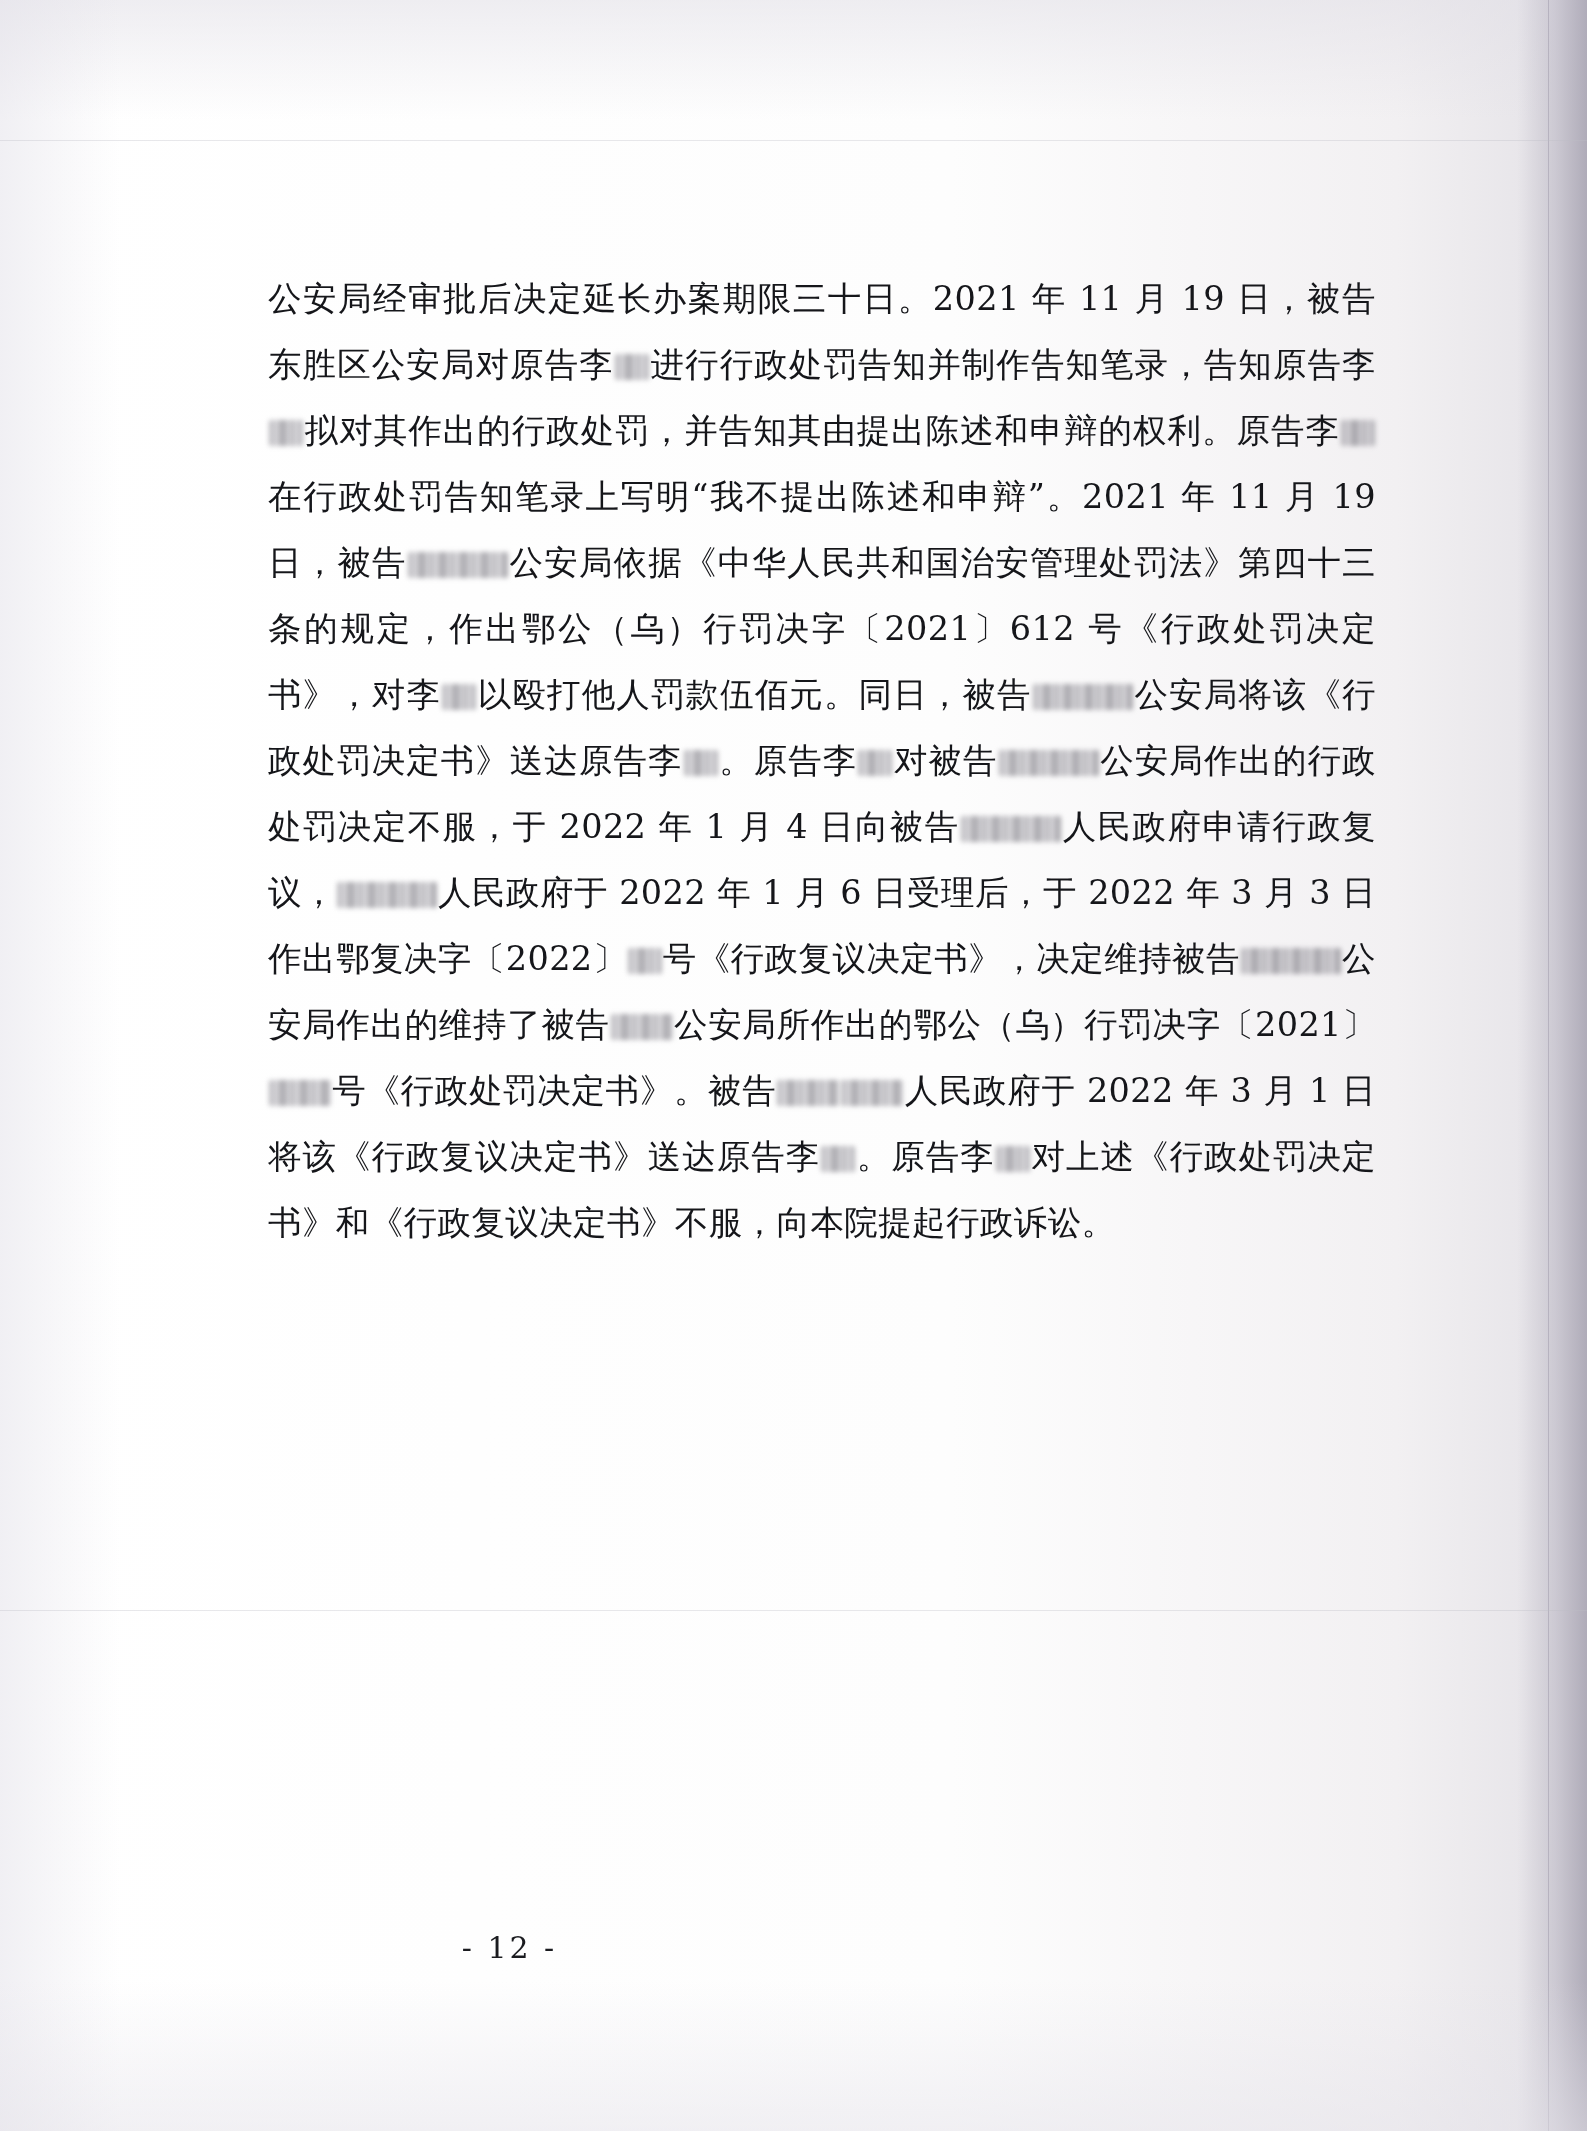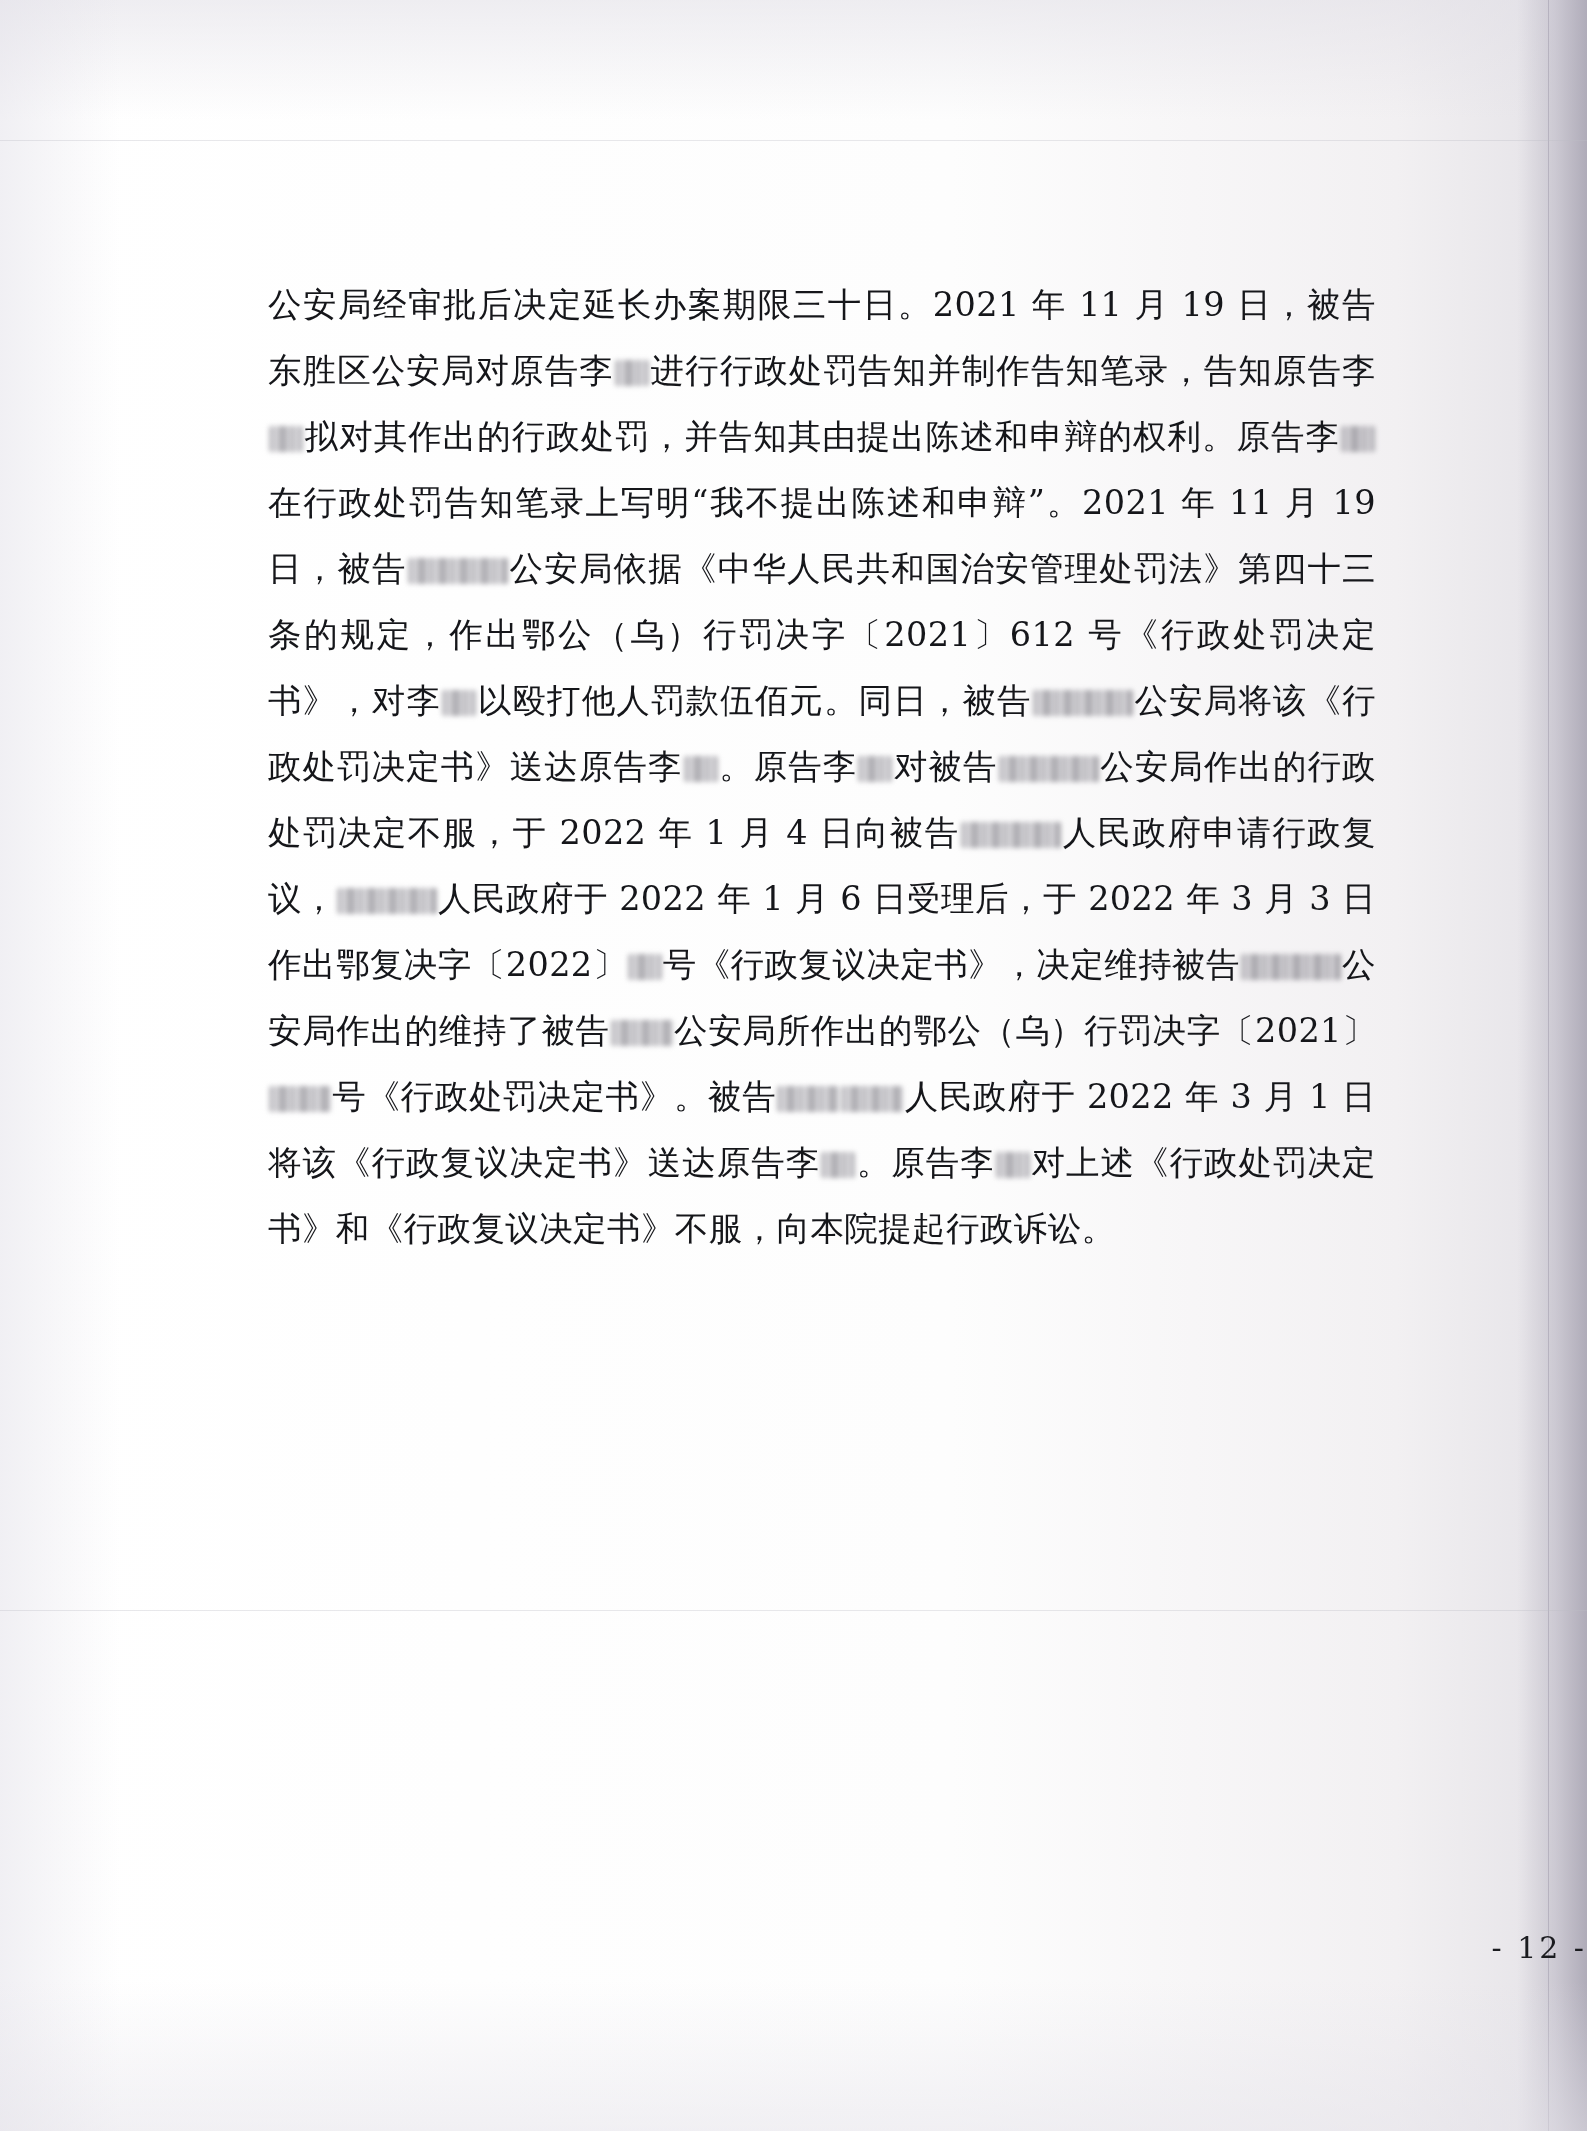--- a/index.html
+++ b/index.html
@@ -48,21 +48,21 @@
     position: absolute;
     top: 0; left: 0;
     width: 120px; height: 100%;
     background: linear-gradient(to left, rgba(232,230,236,0) 0%, rgba(226,224,232,0.5) 100%);
     pointer-events: none;
   }
 
   .body-text {
     position: absolute;
     left: 268px;
-    top: 272px;
+    top: 266px;
     width: 1108px;
     font-size: 33.5px;
     line-height: 66px;
     color: #15161a;
     text-align: justify;
     text-justify: inter-ideograph;
     letter-spacing: 0.4px;
   }
   .body-text p {
     margin: 0;
@@ -85,23 +85,23 @@
         rgba(160,158,168,0.3) 21px);
     filter: blur(2.4px);
     margin: 0 1px;
   }
   .r-sm { width: 34px; }
   .r-md { width: 62px; }
   .r-lg { width: 100px; }
 
   .page-number {
     position: absolute;
-    left: 0; right: 0;
+    left: 0; right: 8px;
     top: 1930px;
-    text-align: right;
+    text-align: center;
     font-size: 30px;
     color: #1a1b1f;
     letter-spacing: 3px;
     font-family: "DejaVu Serif", "Liberation Serif", serif;
   }
   .page-number .pn-inner {
     display: inline-block;
     margin-left: -560px;
   }
 

